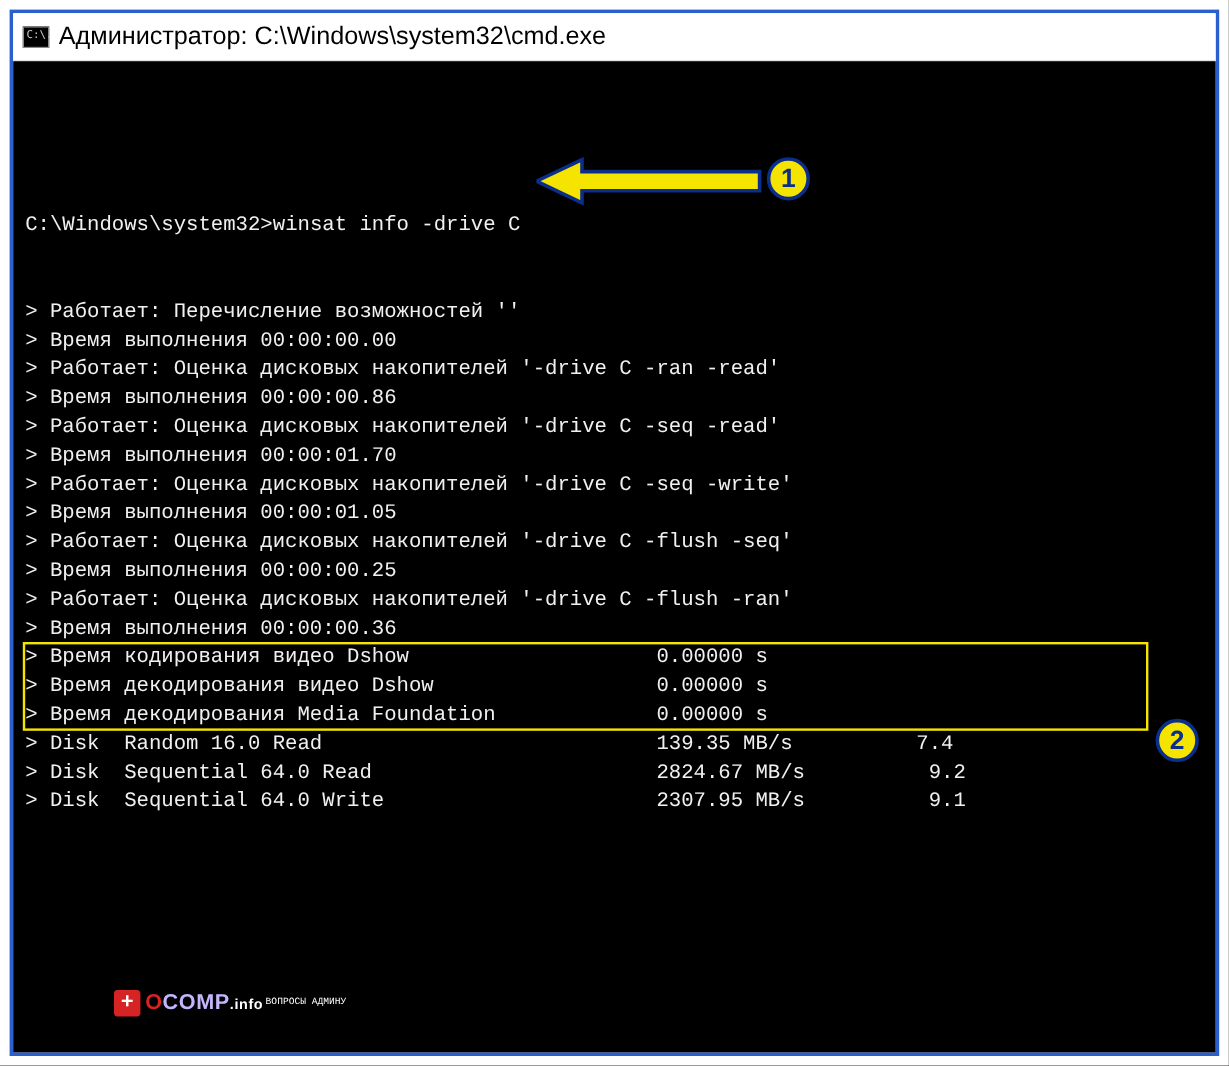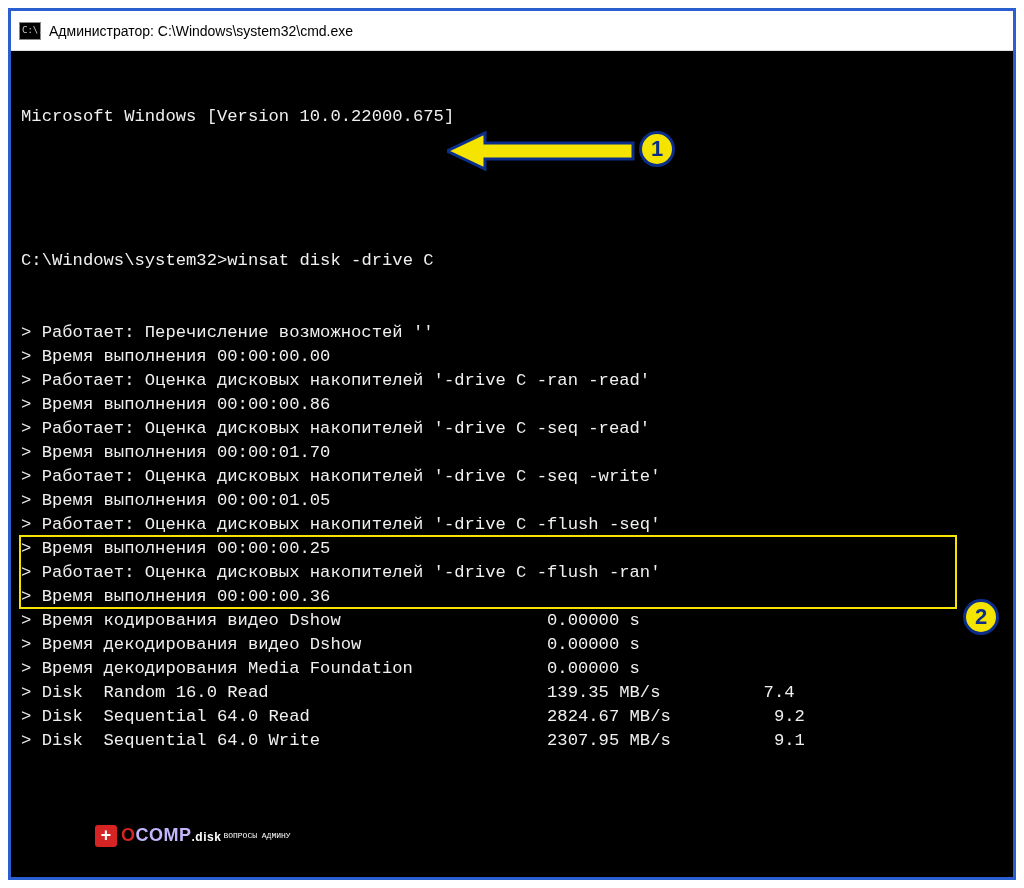--- a/index.html
+++ b/index.html
@@ -39,21 +39,21 @@
     margin-right:8px;
   }
   .titlebar .icon-text {
     color: #ccc;
     font-size: 9px;
     font-family: Consolas, monospace;
     line-height: 1;
   }
   .titlebar .title {
     font-family: "Segoe UI", Tahoma, sans-serif;
-    font-size: 14px;
+    font-size: 21px;
     color: #000;
   }
   .terminal {
     background: #000;
     color: #f0f0f0;
     width: 100%;
     height: calc(100% - 40px);
     padding: 6px 4px 6px 10px;
     font-size: 17.2px;
     line-height: 24px;
@@ -127,40 +127,39 @@
 <div class="outer-frame">
 
   <div class="titlebar">
     <div class="icon">
       <span class="icon-text">C:\.</span>
     </div>
     <div class="title">Администратор: C:\Windows\system32\cmd.exe</div>
   </div>
 
   <div class="terminal">
-    <div class="line">Microsoft Windows [Version 10.0.22000.675]</div>
     <div class="line">&nbsp;</div>
-    <div class="line"><span>C:\Windows\system32&gt;</span><span>winsat disk -drive C</span></div>
+    <div class="line"><span>C:\Windows\system32&gt;</span><span>winsat info -drive C</span></div>
     <div id="output-lines"><div class="line" id="line-0">&gt; Работает: Перечисление возможностей ''</div><div class="line" id="line-1">&gt; Время выполнения 00:00:00.00</div><div class="line" id="line-2">&gt; Работает: Оценка дисковых накопителей '-drive C -ran -read'</div><div class="line" id="line-3">&gt; Время выполнения 00:00:00.86</div><div class="line" id="line-4">&gt; Работает: Оценка дисковых накопителей '-drive C -seq -read'</div><div class="line" id="line-5">&gt; Время выполнения 00:00:01.70</div><div class="line" id="line-6">&gt; Работает: Оценка дисковых накопителей '-drive C -seq -write'</div><div class="line" id="line-7">&gt; Время выполнения 00:00:01.05</div><div class="line" id="line-8">&gt; Работает: Оценка дисковых накопителей '-drive C -flush -seq'</div><div class="line" id="line-9">&gt; Время выполнения 00:00:00.25</div><div class="line" id="line-10">&gt; Работает: Оценка дисковых накопителей '-drive C -flush -ran'</div><div class="line" id="line-11">&gt; Время выполнения 00:00:00.36</div><div class="line" id="line-12">&gt; Время кодирования видео Dshow                    0.00000 s</div><div class="line" id="line-13">&gt; Время декодирования видео Dshow                  0.00000 s</div><div class="line" id="line-14">&gt; Время декодирования Media Foundation             0.00000 s</div><div class="line" id="line-15">&gt; Disk  Random 16.0 Read                           139.35 MB/s          7.4</div><div class="line" id="line-16">&gt; Disk  Sequential 64.0 Read                       2824.67 MB/s          9.2</div><div class="line" id="line-17">&gt; Disk  Sequential 64.0 Write                      2307.95 MB/s          9.1</div></div>
     
     
 
     
     <div class="highlight-box" id="hlbox" style="top: 484px; height: 74px;"></div>
 
     
     <svg class="arrow" style="left:436px; top:80px; width:190px; height:40px;" viewBox="0 0 190 40">
       <polygon points="0,20 38,2 38,12 186,12 186,28 38,28 38,38" fill="#f4e400" stroke="#0a2e8a" stroke-width="3"></polygon>
     </svg>
     <div class="badge" style="left:628px; top:80px;"><span>1</span></div>
 
     
     <div class="badge" style="left:952px; top:548px;"><span>2</span></div>
 
     
     <div class="watermark">
       <div class="plus">+</div>
-      <div class="wm-main"><span class="wm-o">O</span><span class="wm-comp">COMP</span><span class="wm-info">.disk</span></div>
+      <div class="wm-main"><span class="wm-o">O</span><span class="wm-comp">COMP</span><span class="wm-info">.info</span></div>
       <div class="wm-sub">ВОПРОСЫ АДМИНУ</div>
     </div>
 
   </div>
 </div>
 
 </body></html>

